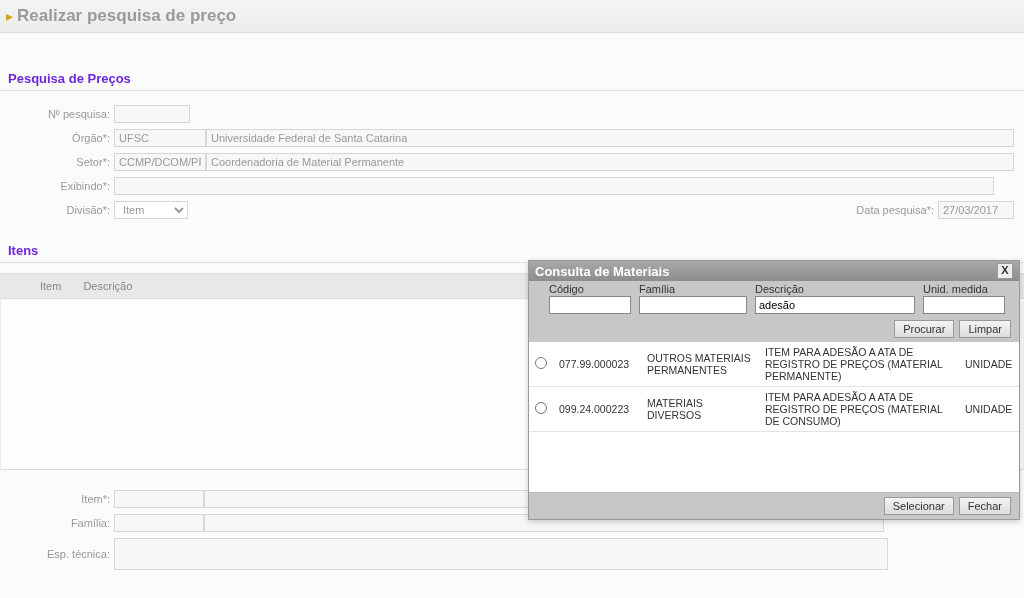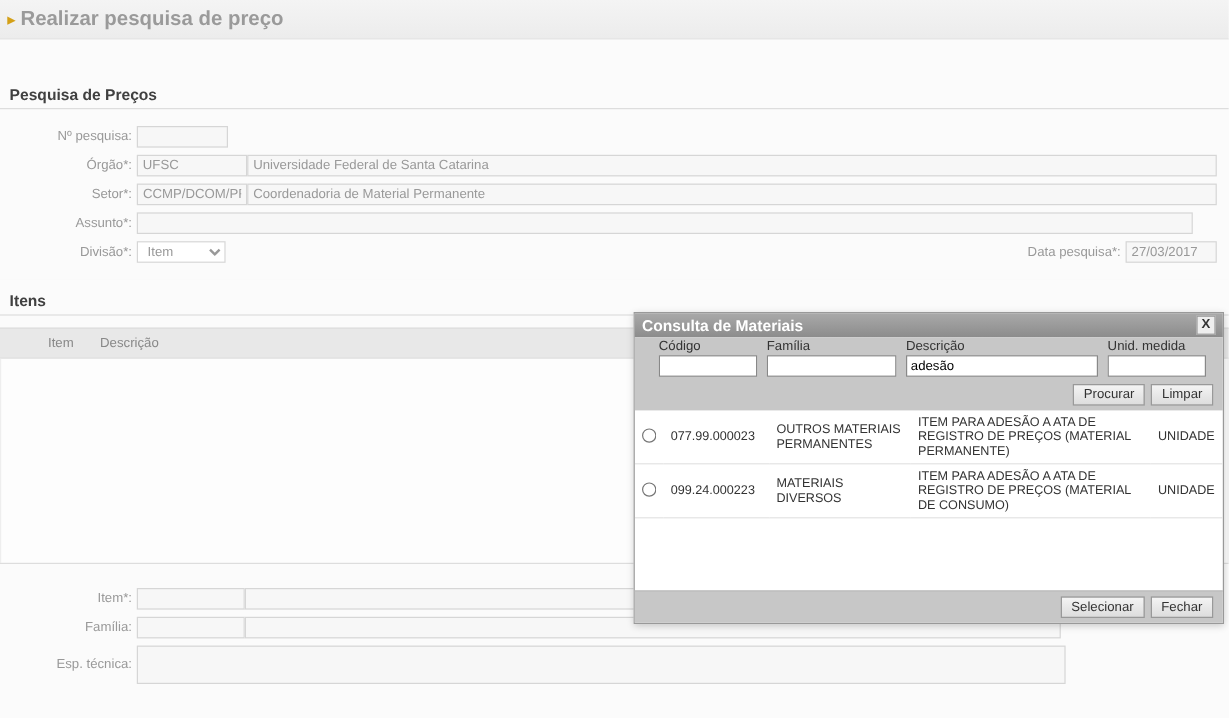--- a/index.html
+++ b/index.html
@@ -26,21 +26,21 @@
     margin-right: 4px;
   }
   .page-title-bar h1 {
     font-size: 17px;
     font-weight: bold;
     color: #9a9a9a;
   }
   .section-title {
     font-size: 13px;
     font-weight: bold;
-    color: #404040;
+    color: #6d28d9;
     padding: 38px 10px 4px 8px;
     border-bottom: 1px solid #ddd;
     background: #fbfbfb;
   }
   .section-title.small-gap { padding-top: 10px; }
   .form-area {
     padding: 14px 10px 8px 10px;
   }
   .form-row {
     display: flex;
@@ -228,21 +228,21 @@
     <label>Órgão*:</label>
     <input type="text" class="w-short" value="UFSC" style="">
     <input type="text" class="w-long" value="Universidade Federal de Santa Catarina" style="">
   </div>
   <div class="form-row">
     <label>Setor*:</label>
     <input type="text" class="w-short" value="CCMP/DCOM/PRO" style="">
     <input type="text" class="w-long" value="Coordenadoria de Material Permanente" style="">
   </div>
   <div class="form-row">
-    <label>Assunto*:</label>
+    <label>Exibindo*:</label>
     <input type="text" style="flex: 1 1 0%; max-width: 880px;" value="">
   </div>
   <div class="form-row date-row">
     <div class="date-group">
       <label style="width:104px">Divisão*:</label>
       <select class="w-select">
         <option>Item</option>
       </select>
     </div>
     <div class="date-group">

